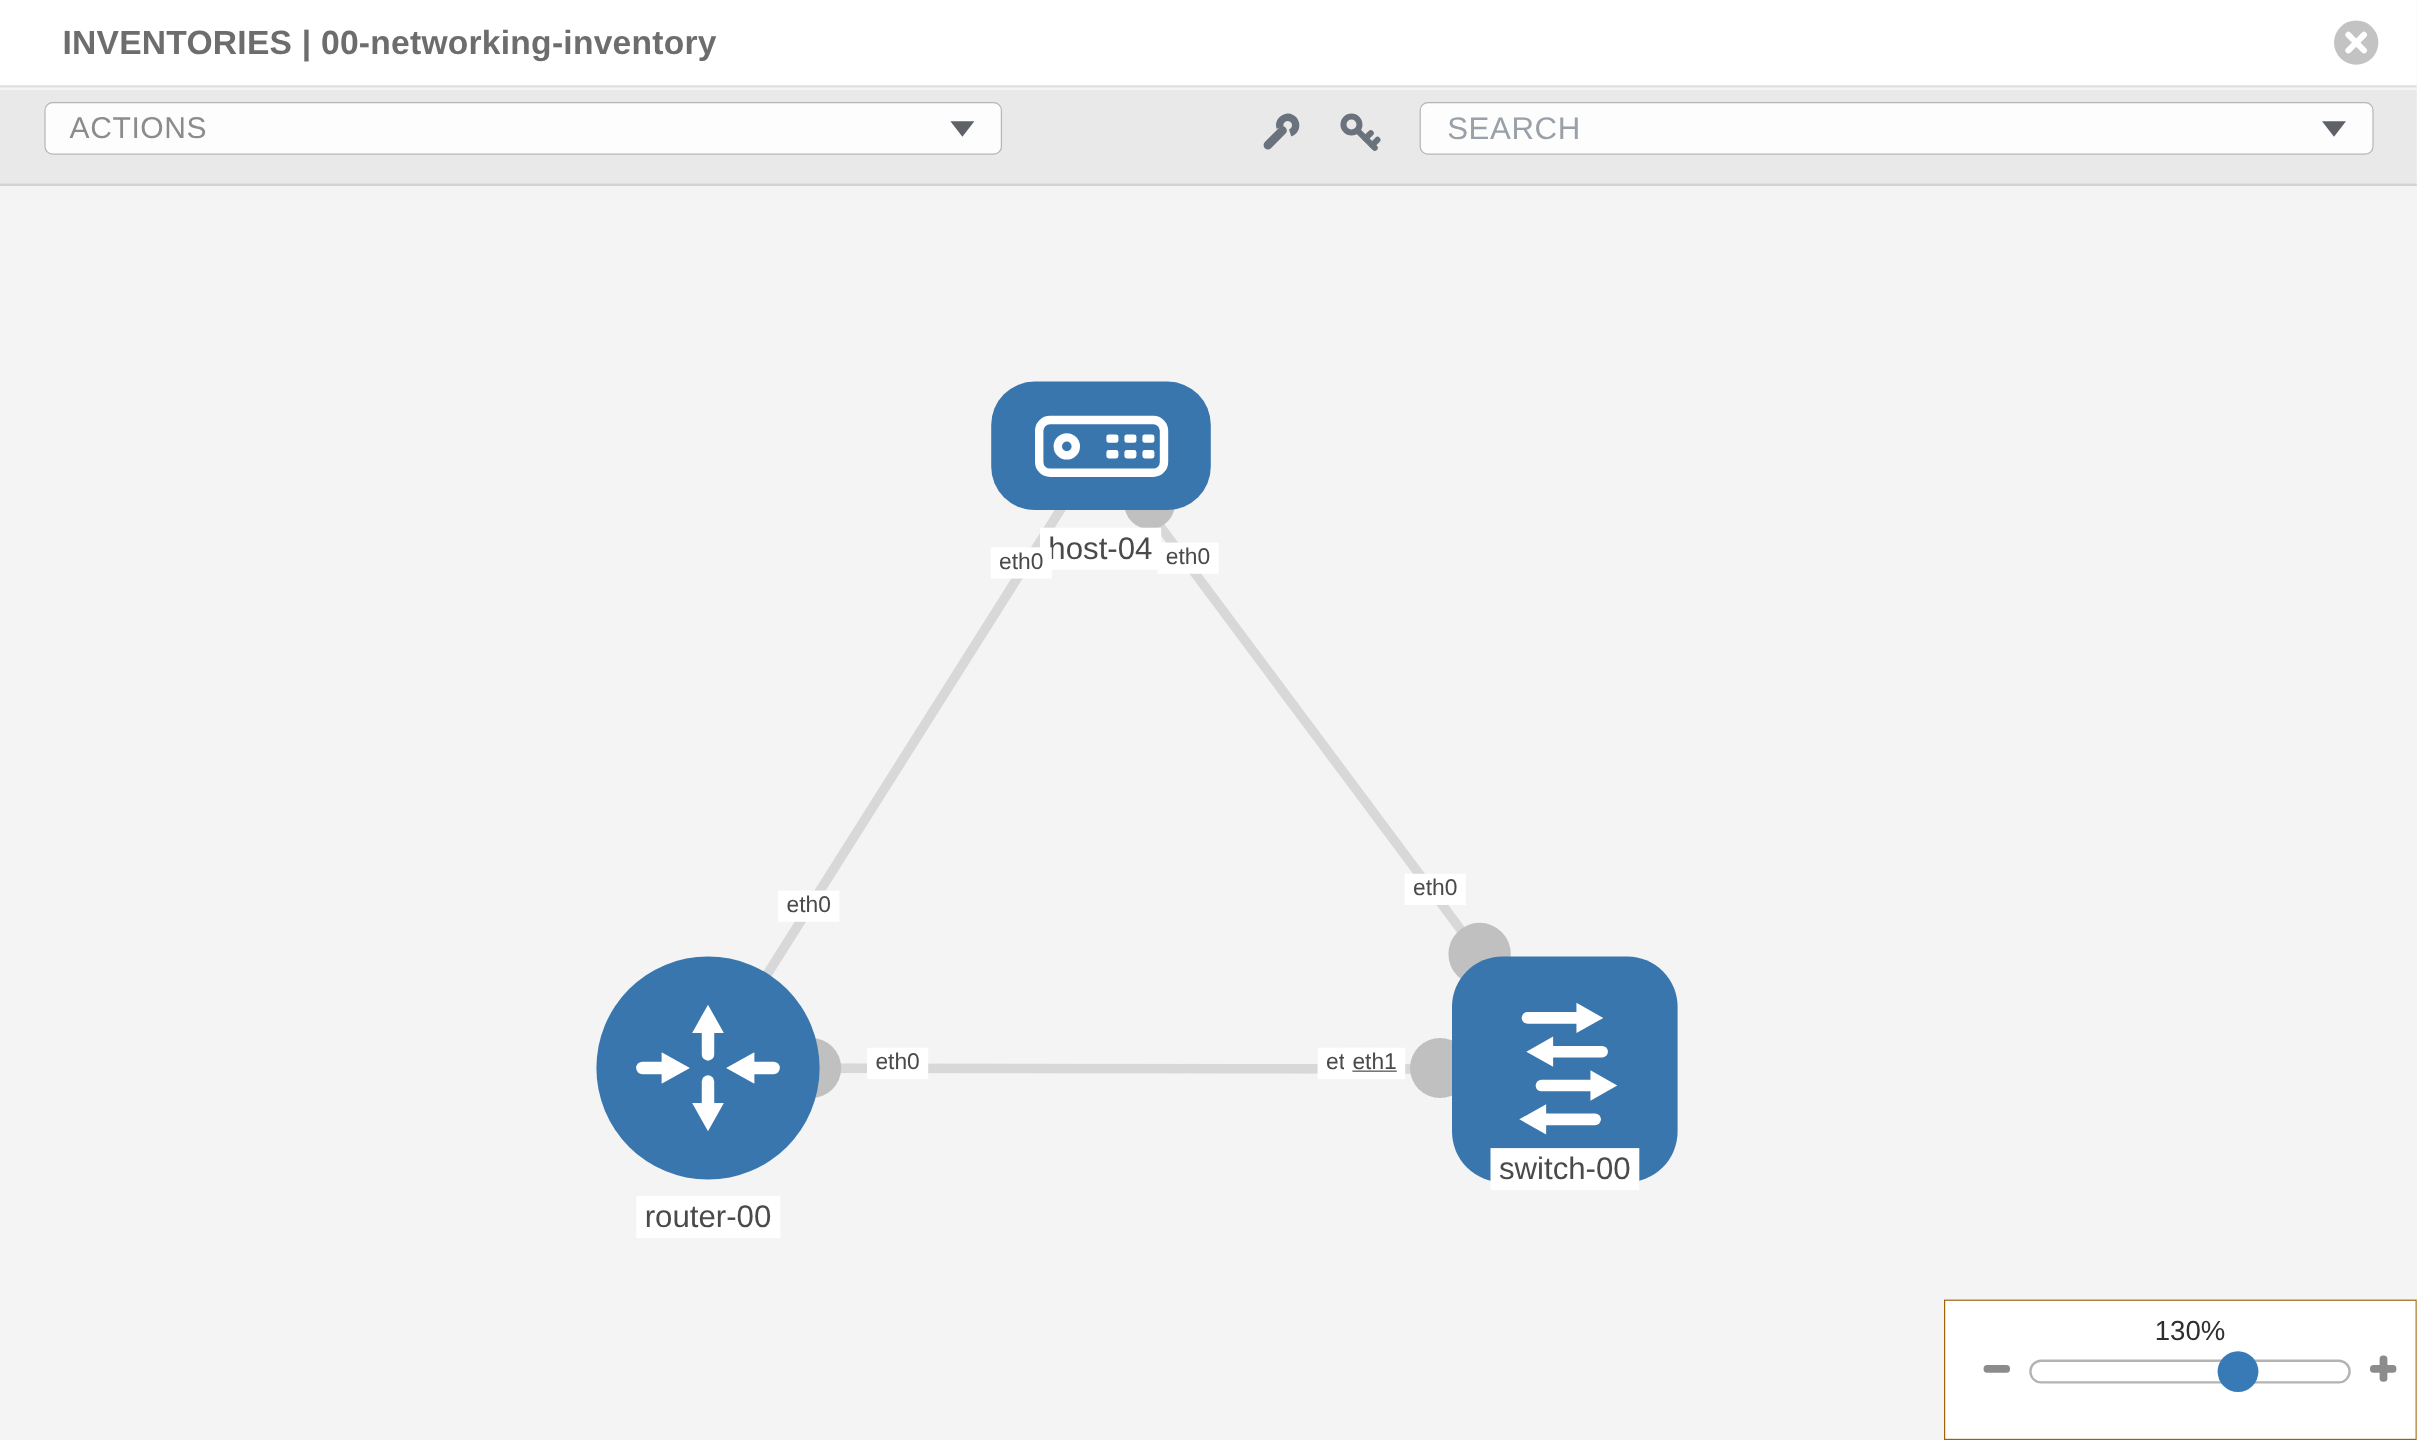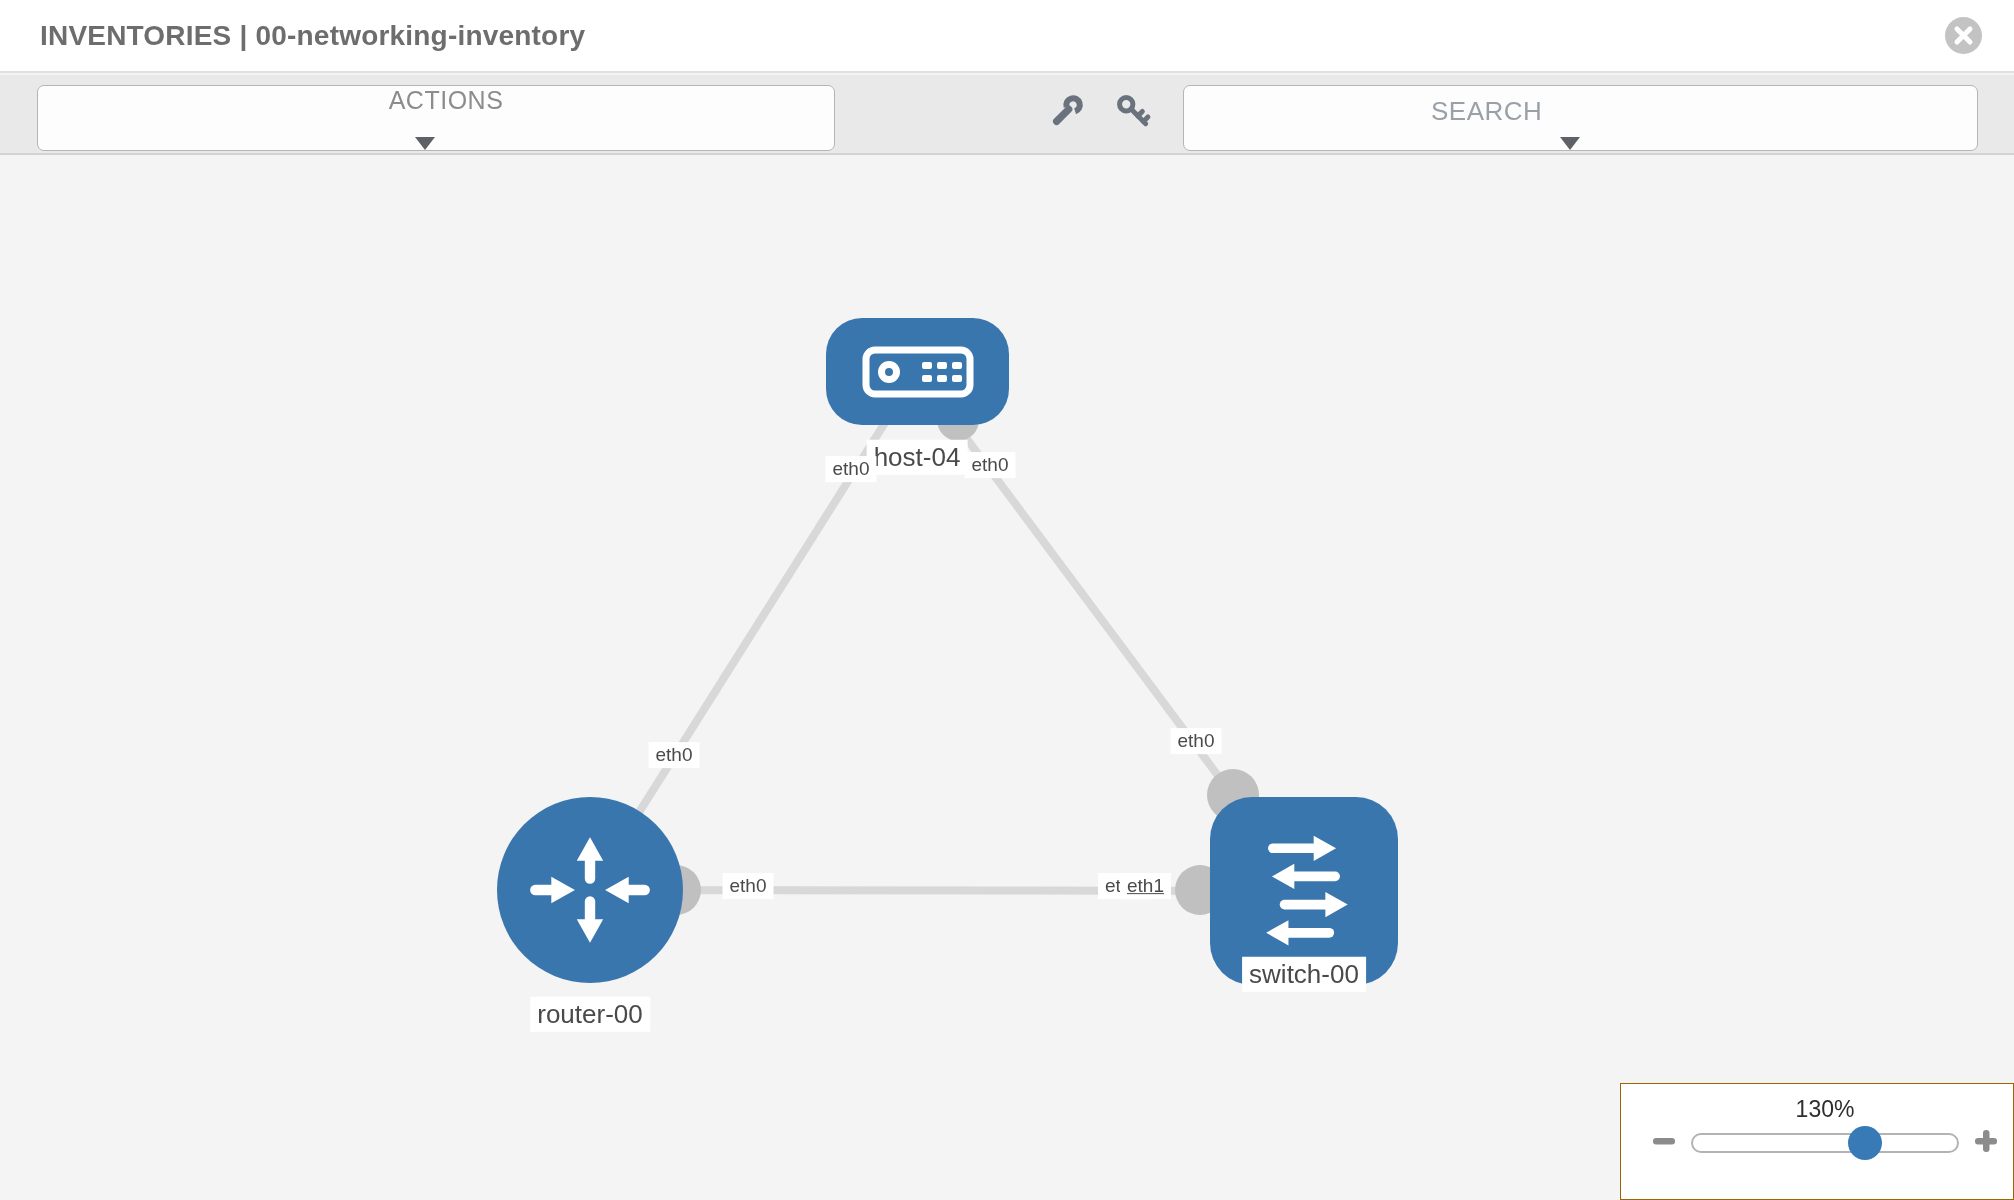--- a/index.html
+++ b/index.html
@@ -6,43 +6,43 @@
   body{
     width:2014px;height:1200px;overflow:hidden;position:relative;
     font-family:"Liberation Sans", sans-serif;background:#f4f4f4;
   }
   
   .header{
     position:absolute;left:0;top:0;width:2014px;height:73px;background:#ffffff;
     border-bottom:2px solid #e0e0e0;box-sizing:border-box;
   }
   .header-title{
-    position:absolute;left:40px;top:50%;transform:translateY(-50%);
+    position:absolute;left:52px;top:50%;transform:translateY(-50%);
     font-size:28px;font-weight:bold;color:#6d6d6d;letter-spacing:0.2px;white-space:nowrap;
   }
   .close-btn{
     position:absolute;left:1945px;top:17px;width:37px;height:37px;border-radius:50%;
     background:#c3c3c3;display:flex;align-items:center;justify-content:center;cursor:pointer;
   }
   
   .toolbar{
     position:absolute;left:0;top:75px;width:2014px;height:80px;background:#e9e9e9;
     border-bottom:2px solid #d2d2d2;box-sizing:border-box;
   }
   .dropdown-box{
-    position:absolute;top:10px;height:66px;background:#fdfdfd;border:1px solid #b5b5b5;
-    border-radius:7px;box-sizing:border-box;display:flex;align-items:center;flex-direction:column;
+    position:absolute;top:10px;height:44px;background:#fdfdfd;border:1px solid #b5b5b5;
+    border-radius:7px;box-sizing:border-box;display:flex;align-items:center;
   }
   .actions-box{left:37px;width:798px;}
   .search-box{left:1183px;width:795px;}
   .dropdown-label{
     font-size:25px;color:#8c8c8c;margin-left:20px;letter-spacing:0.5px;flex:1;
   }
   .search-input{
-    flex:1;border:none;outline:none;background:transparent;margin-left:36px;
+    flex:1;border:none;outline:none;background:transparent;margin-left:20px;
     font-family:"Liberation Sans", sans-serif;font-size:26px;color:#666;
   }
   .search-input::placeholder{color:#9aa0a8;letter-spacing:0.5px;}
   .caret{
     width:0;height:0;border-left:10px solid transparent;border-right:10px solid transparent;
     border-top:13px solid #5e6266;margin-right:22px;
   }
   .tool-icon{position:absolute;top:50%;transform:translateY(-50%);cursor:pointer;}
   .wrench{left:1046px;}
   .key{left:1114px;}

